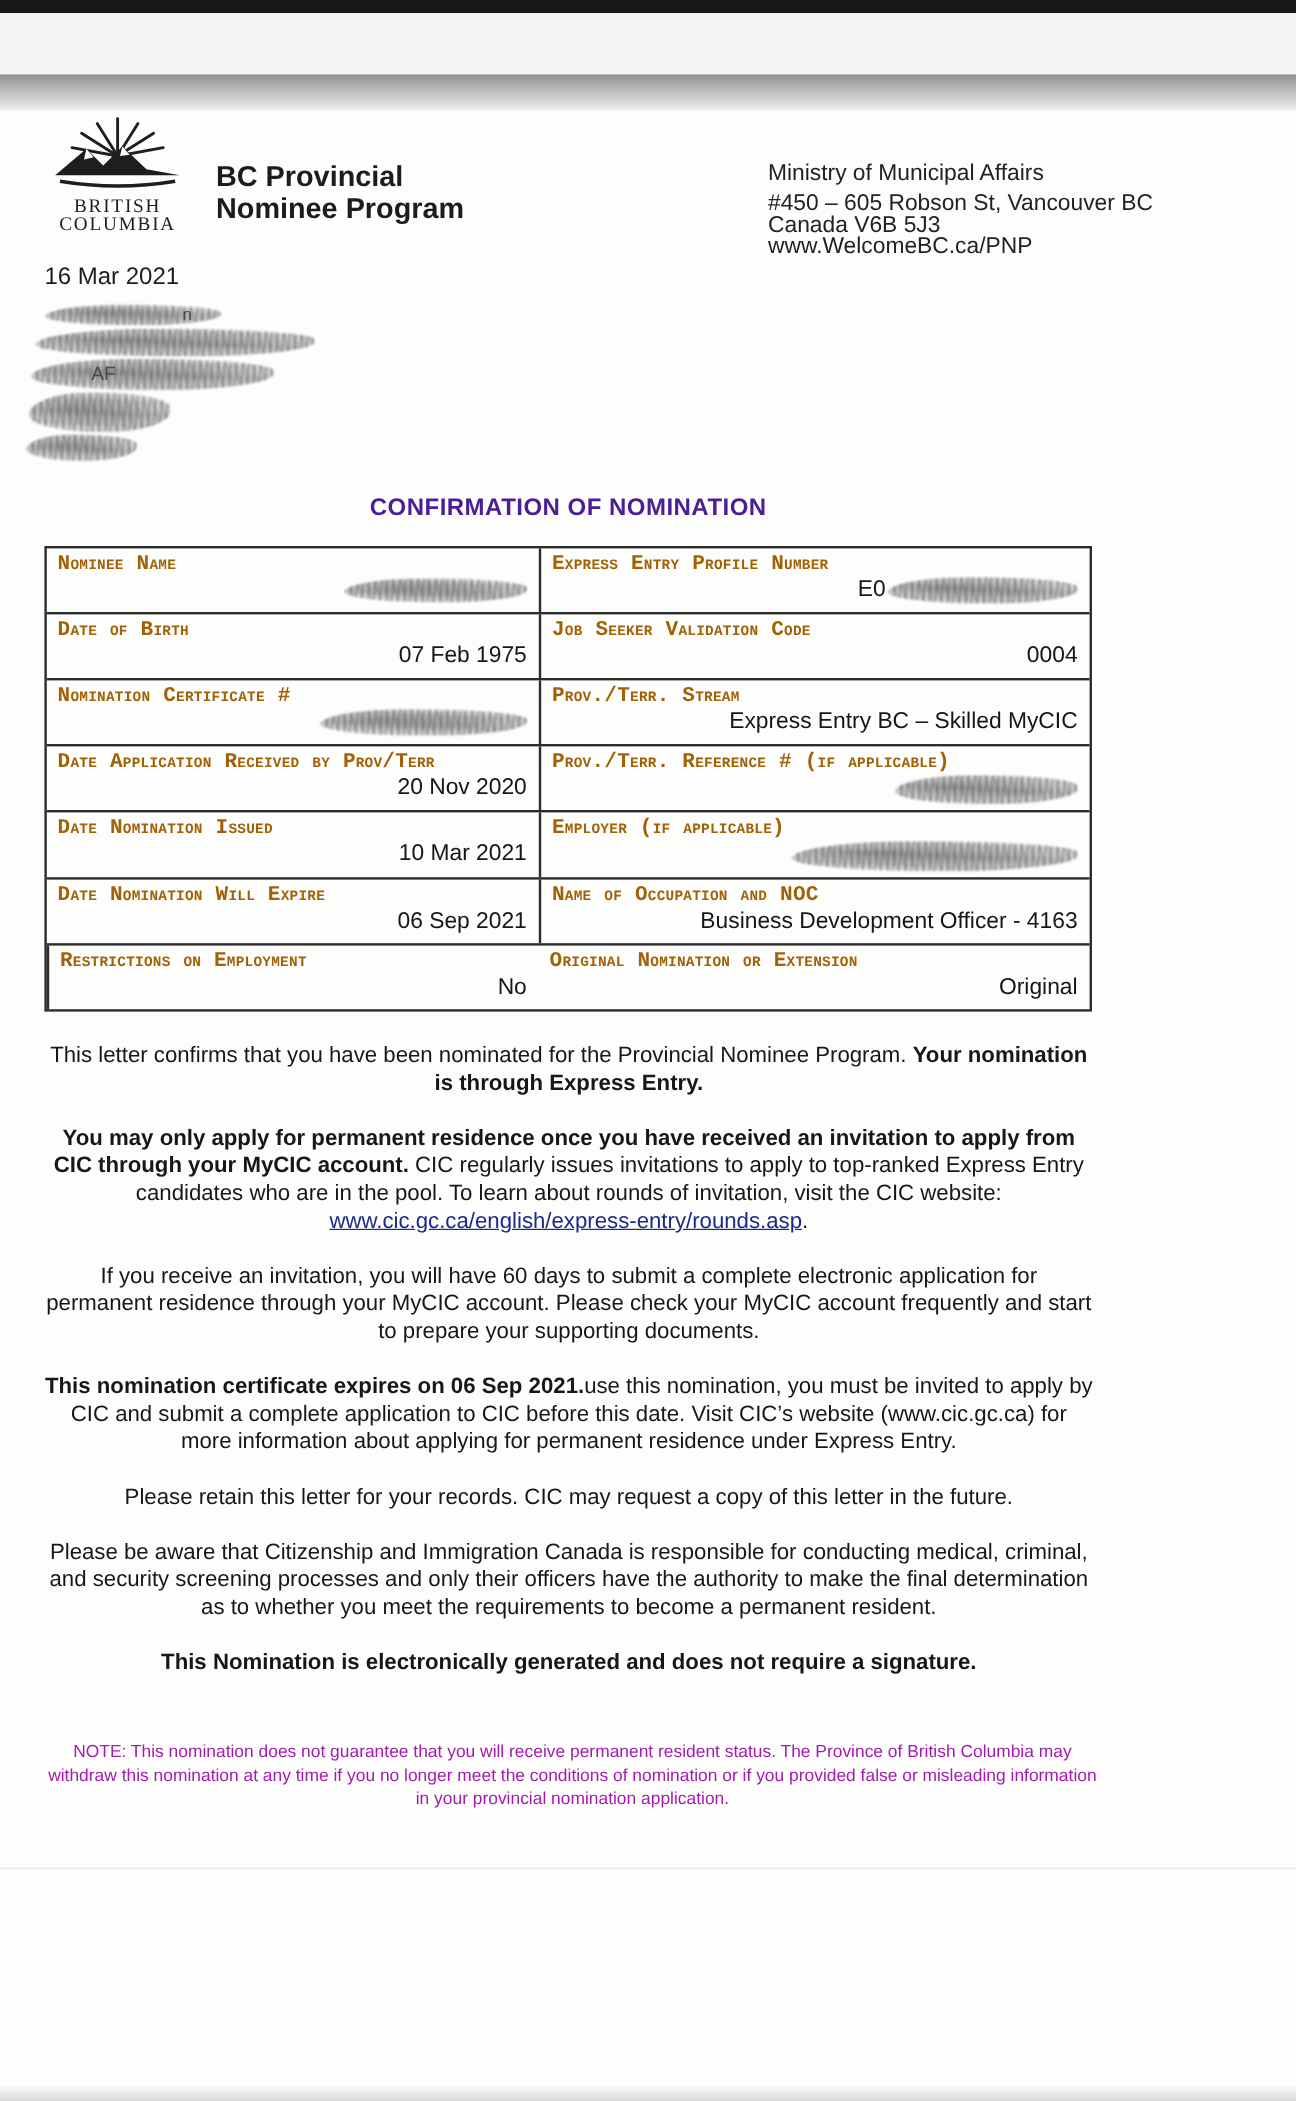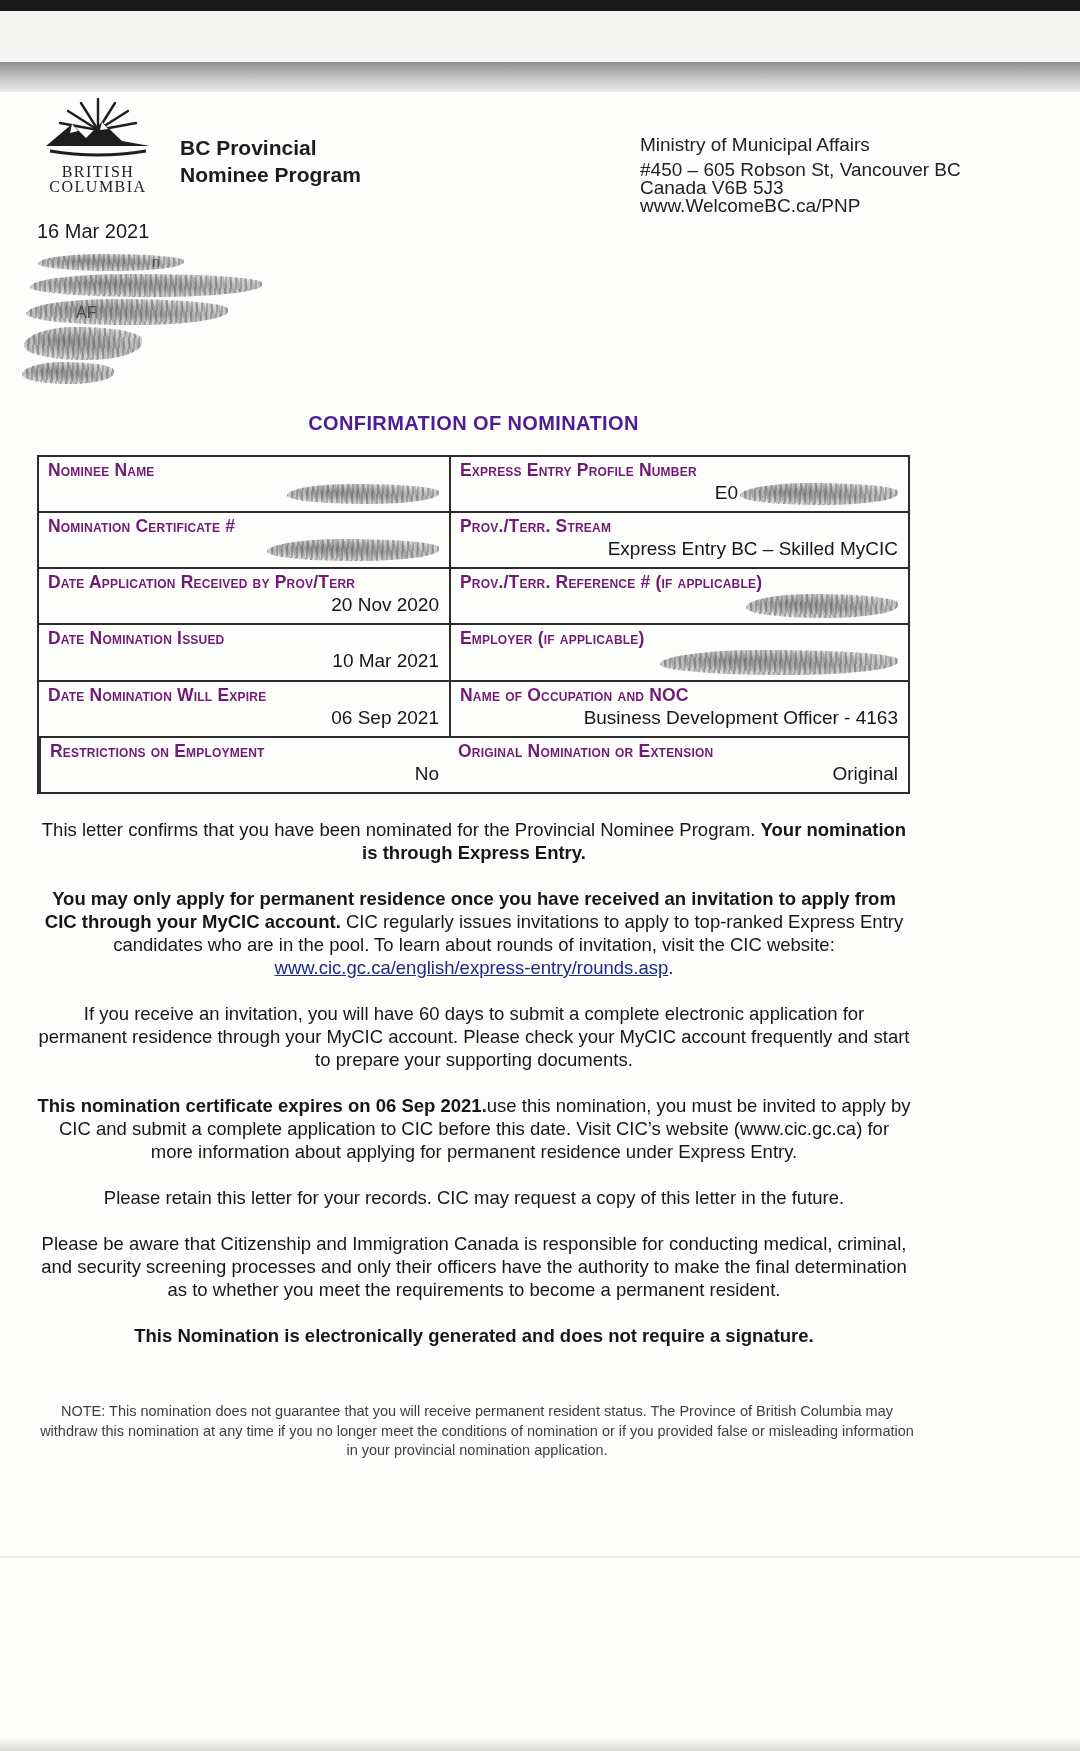--- a/index.html
+++ b/index.html
@@ -15,21 +15,21 @@
                background:linear-gradient(180deg,rgba(0,0,0,0),rgba(0,0,0,.14));}
   .page-edge{position:absolute;top:1556px;left:0;width:1080px;height:2px;background:rgba(0,0,0,.05);}
 
   
   .doc{position:absolute;top:92px;left:0;width:1080px;bottom:0;background:#fdfdfc;}
 
   .header{position:relative;height:320px;}
   .logo{position:absolute;left:36px;top:4px;width:124px;text-align:center;}
   .logo-text{font-family:"Liberation Serif",serif;font-size:16px;line-height:15px;
              letter-spacing:1.5px;color:#1d1d1d;margin-top:2px;}
-  .program-title{position:absolute;left:180px;top:42px;font-size:21px;font-weight:bold;line-height:27px;}
+  .program-title{position:absolute;left:180px;top:42px;font-size:24px;font-weight:bold;line-height:27px;}
   .ministry{position:absolute;left:640px;top:44px;font-size:19px;line-height:18px;color:#222;}
   .ministry .m1{margin-bottom:7px;}
   .letter-date{position:absolute;left:37px;top:128px;font-size:20px;}
 
   
   .redact{
     display:inline-block;
     background:
       radial-gradient(ellipse at 30% 40%, rgba(60,60,60,.40), rgba(60,60,60,0) 60%),
       radial-gradient(ellipse at 70% 60%, rgba(80,80,80,.35), rgba(80,80,80,0) 65%),
@@ -51,36 +51,36 @@
 
   .title{width:873px;margin:0 0 20px 37px;text-align:center;
          font-size:20px;font-weight:bold;letter-spacing:.4px;color:#4c1d95;}
 
   
   .nom-table{margin-left:37px;width:873px;border:2px solid #2c2c2c;box-sizing:border-box;}
   .t-row{display:grid;grid-template-columns:410px 1fr;}
   .t-row + .t-row{border-top:2px solid #2c2c2c;}
   .t-cell{padding:3px 10px 5px 9px;min-height:52px;box-sizing:border-box;position:relative;}
   .t-cell.right{border-left:2px solid #2c2c2c;}
-  .t-label{font-weight:bold;font-variant:small-caps;font-size:17.5px;letter-spacing:.2px;color:#701a75;}
+  .t-label{font-weight:bold;font-variant:small-caps;font-size:17.5px;letter-spacing:.2px;color:#a16207;font-family:Liberation Mono, monospace;}
   .t-value{font-size:19px;margin-top:1px;min-height:24px;color:#161616;text-align:right;}
   .t-value .redact{vertical-align:middle;}
   .rv-name{width:152px;height:20px;}
   .rv-profile{width:158px;height:22px;margin-left:2px;}
   .rv-cert{width:172px;height:22px;}
   .rv-ref{width:152px;height:24px;}
   .rv-emp{width:238px;height:25px;}
 
   
   .body-text{width:874px;margin-left:37px;font-size:18.5px;line-height:23px;color:#171717;}
   .body-text p{margin:0 0 23px 0;text-align:center;}
   .body-text .first{margin-top:24px;}
   .bold-p{font-weight:bold;}
   a.link{color:#1b2a8a;text-decoration:underline;cursor:pointer;}
-  .note{font-size:14.5px;line-height:19.5px;color:#404040;margin-top:55px !important;width:880px;}
+  .note{font-size:14.5px;line-height:19.5px;color:#a21caf;margin-top:55px !important;width:880px;}
 </style>
 </head>
 <body>
 
 <div class="scan-top"></div>
 <div class="scan-gap"></div>
 <div class="scan-band"></div>
 
 <div class="doc">
 
@@ -141,20 +141,30 @@
       <div class="t-cell">
         <div class="t-label">Nominee Name</div>
         <div class="t-value"><span class="redact rv-name"></span></div>
       </div>
       <div class="t-cell right">
         <div class="t-label">Express Entry Profile Number</div>
         <div class="t-value"><span>E0</span><span class="redact rv-profile"></span></div>
       </div>
     </div>
 
+    <div class="t-row">
+      <div class="t-cell">
+        <div class="t-label">Date of Birth</div>
+        <div class="t-value">07 Feb 1975</div>
+      </div>
+      <div class="t-cell right">
+        <div class="t-label">Job Seeker Validation Code</div>
+        <div class="t-value">0004</div>
+      </div>
+    </div>
 
     <div class="t-row">
       <div class="t-cell">
         <div class="t-label">Nomination Certificate #</div>
         <div class="t-value"><span class="redact rv-cert"></span></div>
       </div>
       <div class="t-cell right">
         <div class="t-label">Prov./Terr. Stream</div>
         <div class="t-value">Express Entry BC – Skilled MyCIC</div>
       </div>

